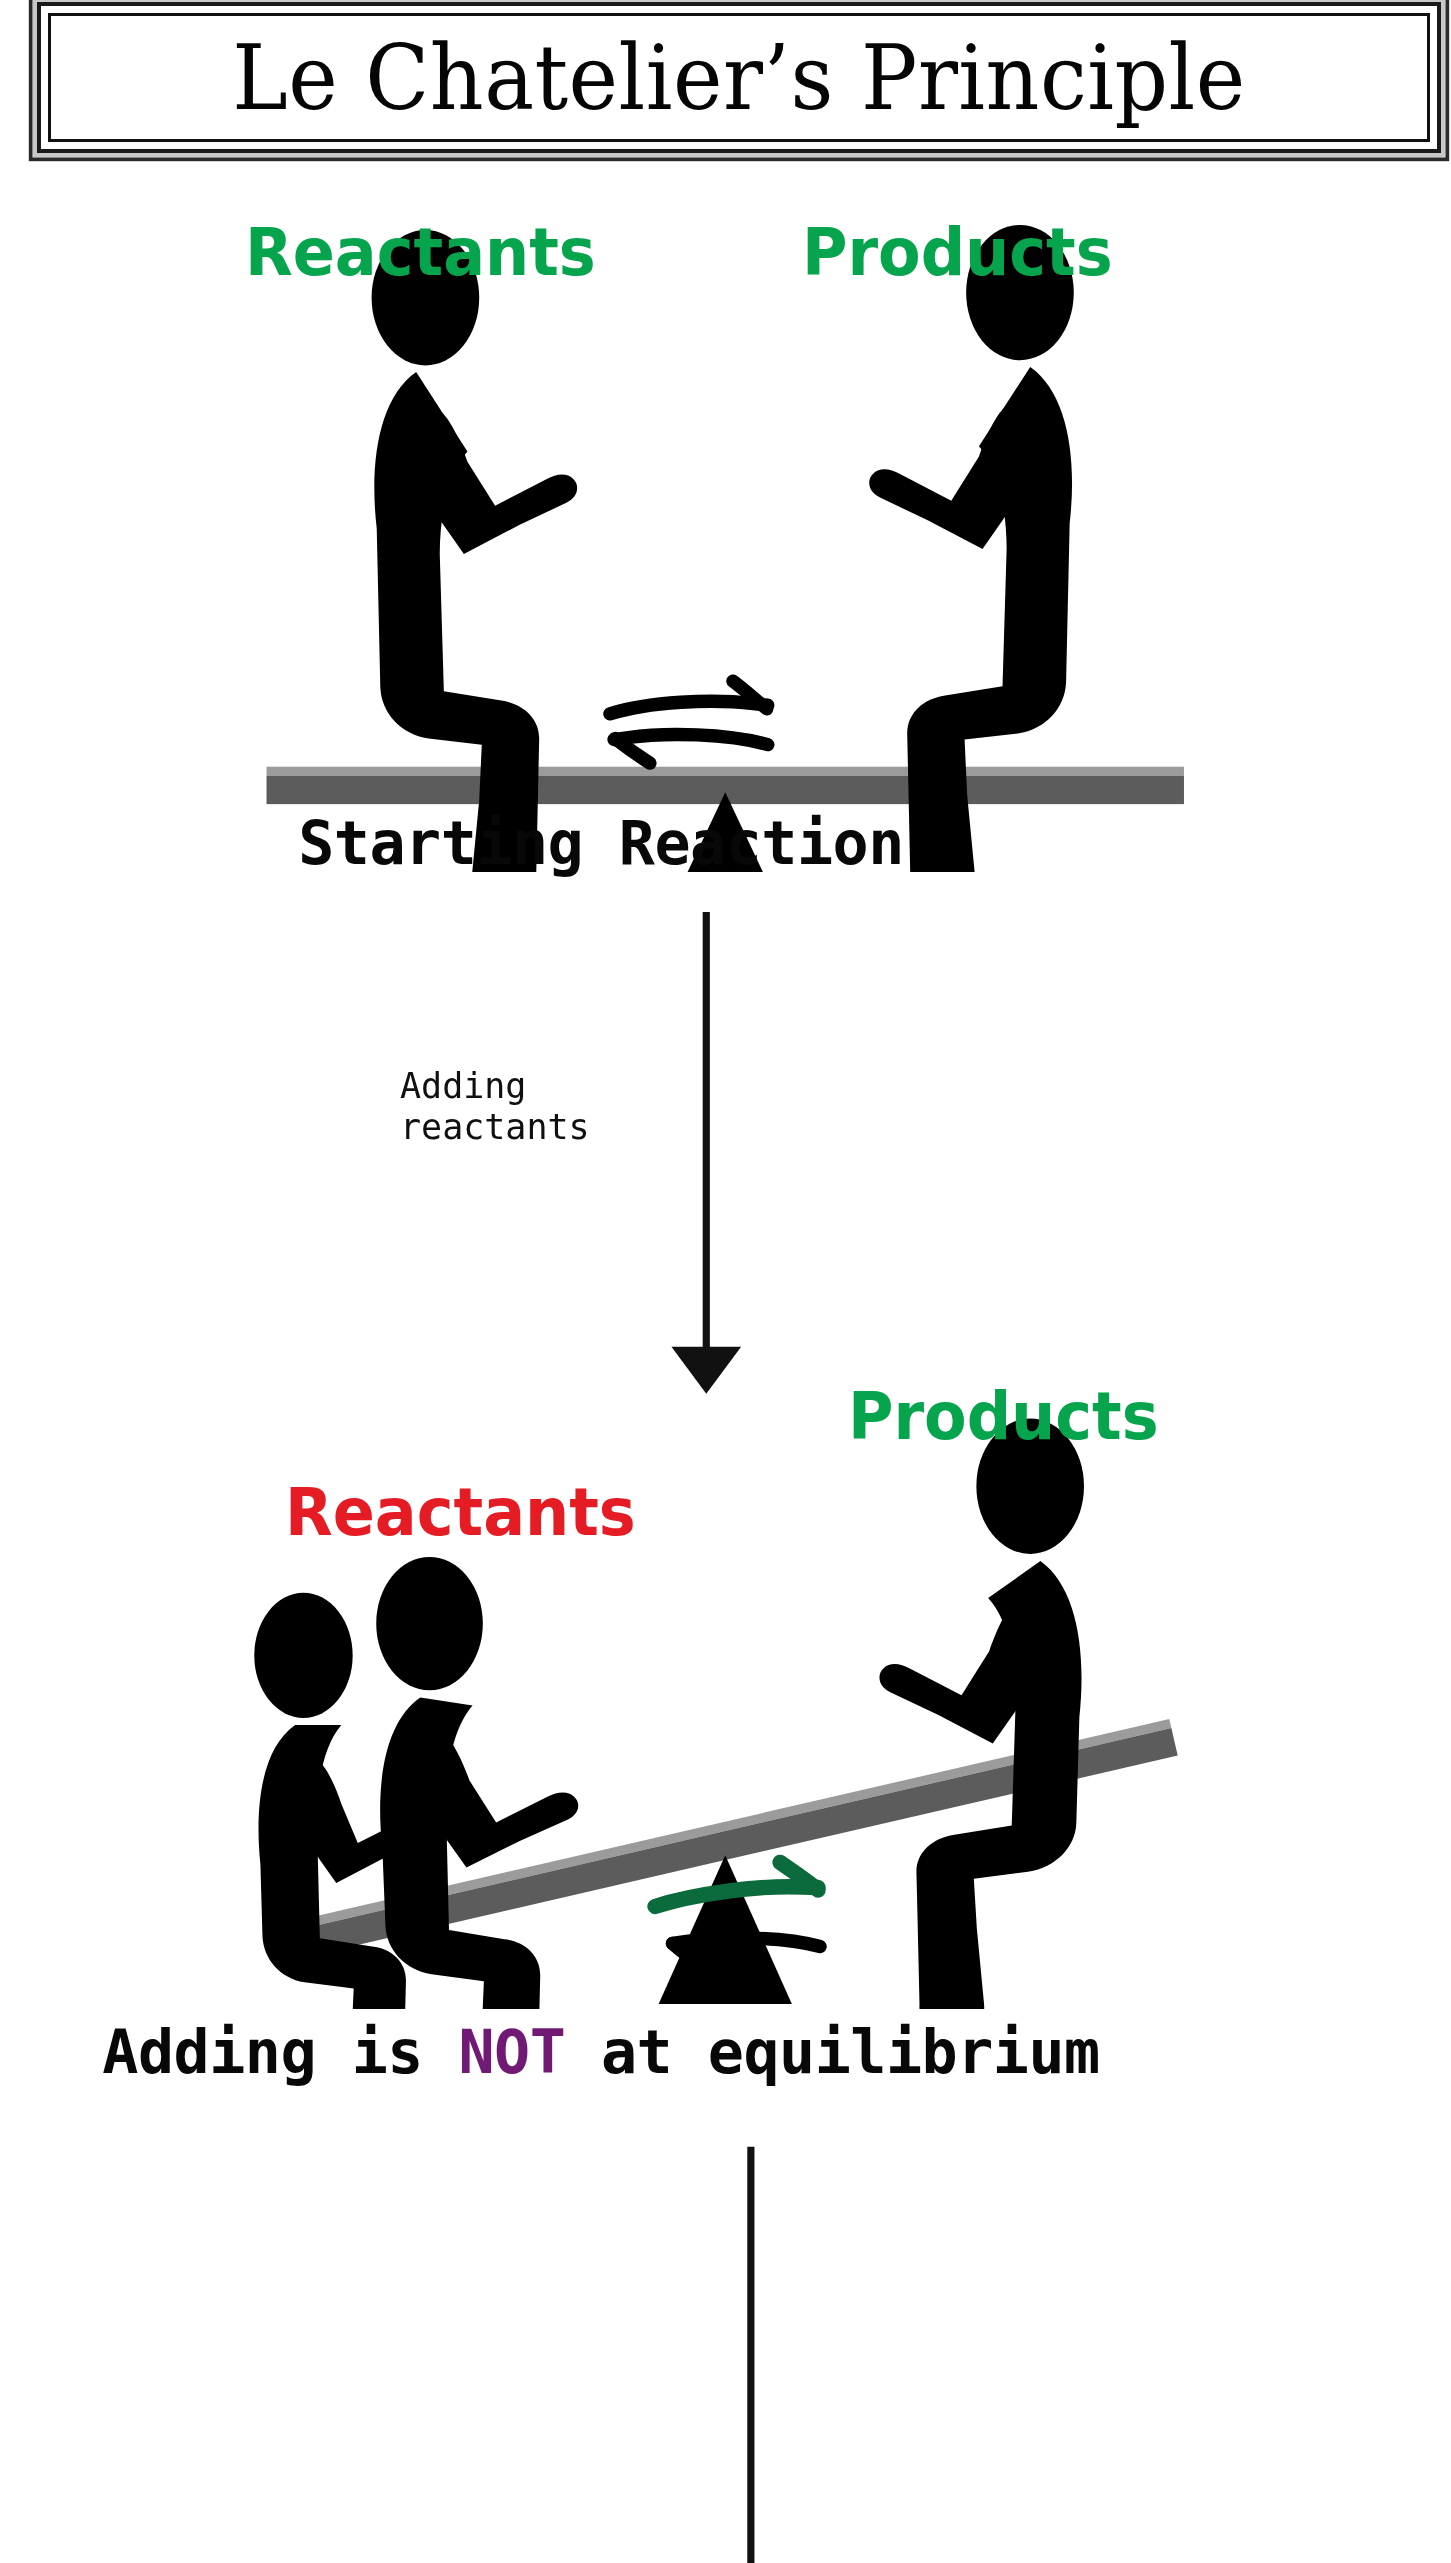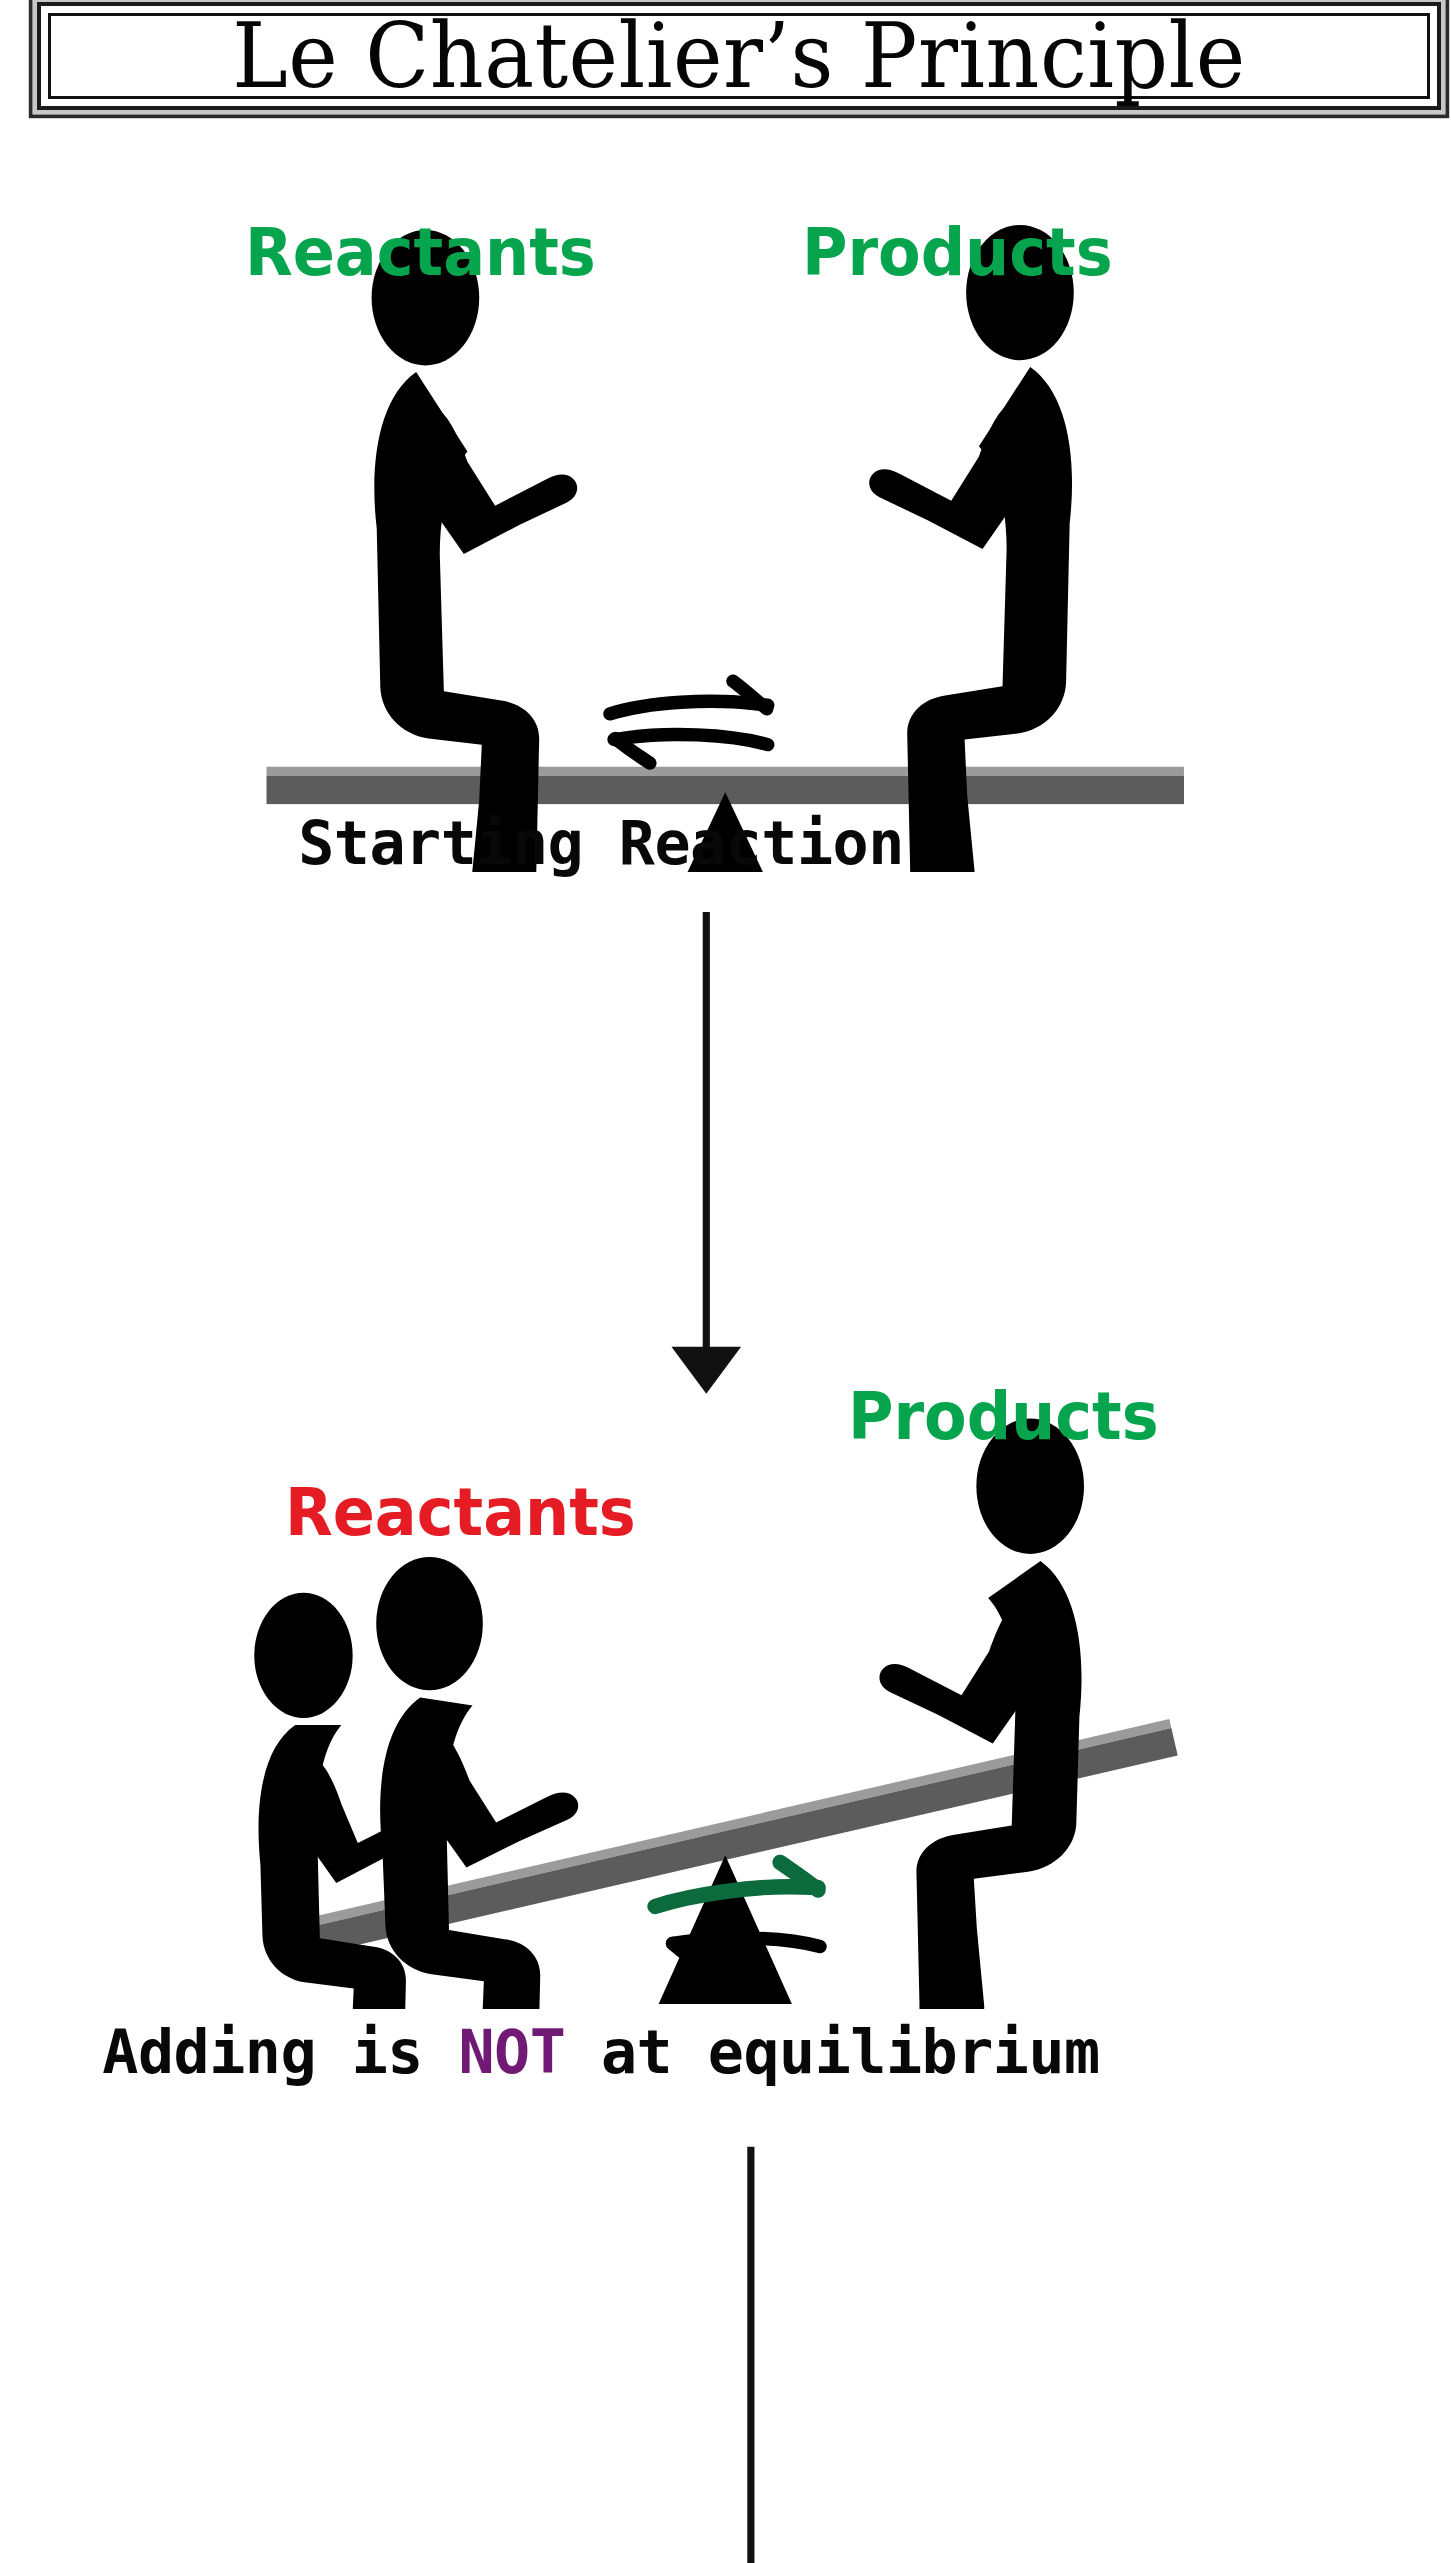--- a/index.html
+++ b/index.html
@@ -3,21 +3,21 @@
 <meta charset="utf-8">
 <style>
   html,body{margin:0;padding:0;background:#ffffff;}
   body{
     width:1451px;height:3526px;position:relative;overflow:hidden;
     font-family:"DejaVu Sans",sans-serif;
   }
 
   
   .title-box{
-    position:absolute;left:37px;top:2.1px;width:1404px;height:108px;
+    position:absolute;left:37px;top:2.1px;width:1404px;height:151px;
     box-sizing:border-box;
     border:4.1px solid #1a1a1a;
     background:#ffffff;
     box-shadow:0 0 0 4.6px #c8c8c8, 0 0 0 8.2px #2a2a2a;
     display:flex;align-items:center;justify-content:center;
   }
   .title-inner{
     position:absolute;left:7.2px;top:7.2px;right:7.2px;bottom:7.2px;
     border:3.6px solid #111111;
     display:flex;align-items:center;justify-content:center;
@@ -127,20 +127,22 @@
 
 <div class="caption" style="top:813px;">
   <span>Starting Reaction</span>
 </div>
 
 <div class="panel" style="top:912px;height:487px;">
   <svg width="1451" height="487" viewBox="0 0 2831 950">
     <line x1="1378" y1="0" x2="1378" y2="855" stroke="#111111" stroke-width="14"></line>
     <polygon points="1310,848 1446,848 1378,940" fill="#111111"></polygon>
   </svg>
+  <div class="step-note" style="left:400px;top:154px;">Adding
+reactants</div>
 </div>
 
 <div class="panel" style="top:1394px;height:615px;">
   <svg width="1451" height="615" viewBox="0 0 2831 1200">
 
     <g transform="rotate(-13 1415 860)">
       <rect x="520" y="835" width="1790" height="18" fill="#9b9b9b"></rect>
       <rect x="520" y="853" width="1790" height="55" fill="#5c5c5c"></rect>
     </g>
 

